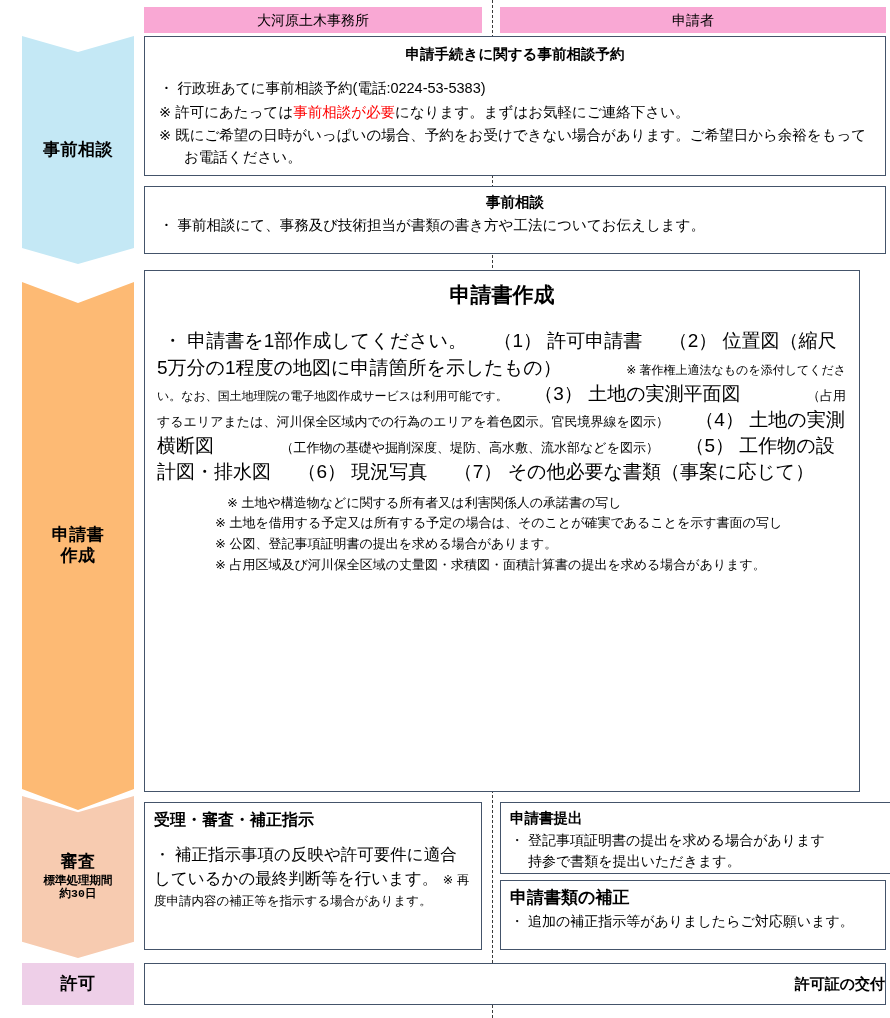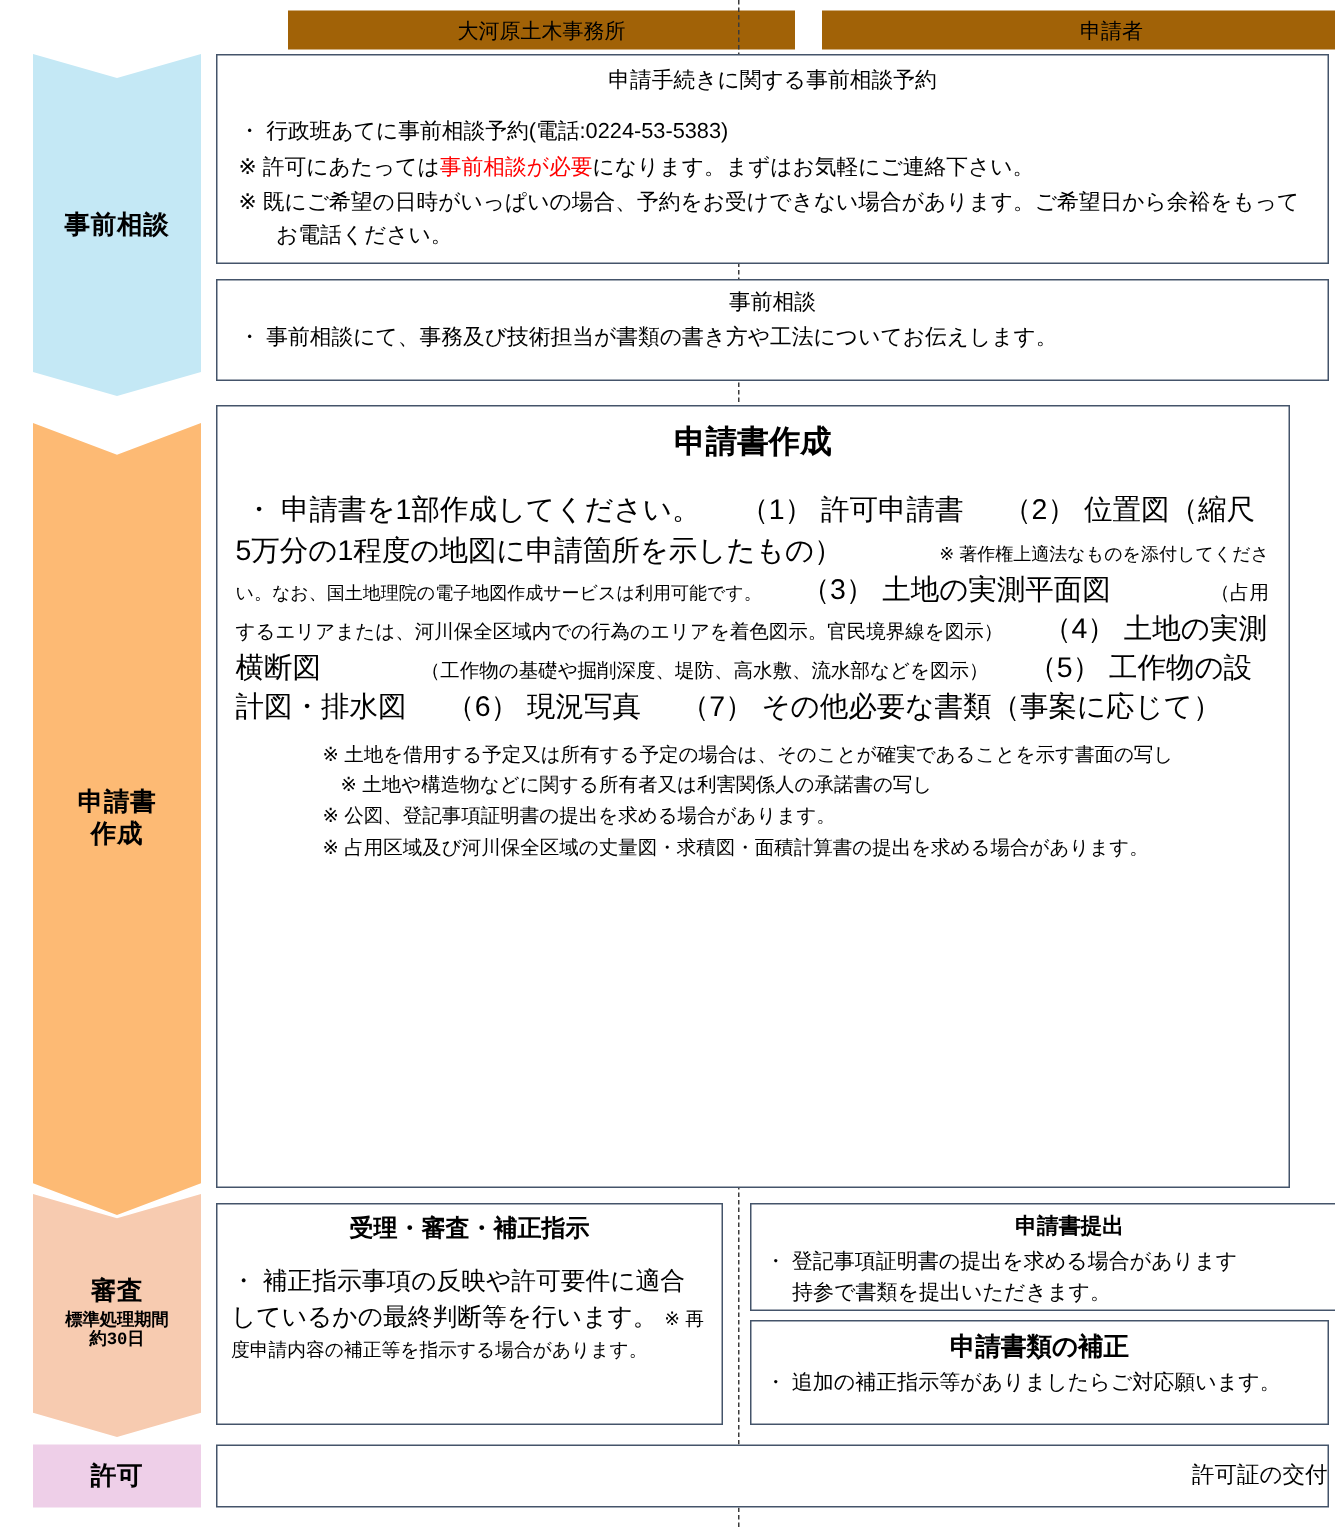--- a/index.html
+++ b/index.html
@@ -9,23 +9,22 @@
     font-family:"Liberation Sans","DejaVu Sans",sans-serif;
     position:relative;
     overflow:hidden;
     color:#000;
   }
   .canvas{position:absolute;left:0;top:0;width:890px;height:1018px;}
 
   
   .lane-head{
     position:absolute;height:26px;line-height:26px;
-    background:#a16207;color:#000;font-size:14px;font-weight:400;
+    background:#f9a8d4;color:#000;font-size:14px;font-weight:400;
     text-align:center;
-    margin-left:48px;
   }
   #lane-head-office{left:144px;top:7px;width:338px;}
   #lane-head-applicant{left:500px;top:7px;width:386px;}
 
   
   .divider{
     position:absolute;left:492px;top:0px;width:0;height:1018px;
     border-left:1.6px dashed #3b3b3b;
   }
 
@@ -54,25 +53,25 @@
     -webkit-clip-path:none;clip-path:none;
   }
 
   
   .box{
     position:absolute;background:#fff;
     border:1.4px solid #44546a;
     box-sizing:border-box;
   }
   .box .ttl{
-    display:block;text-align:center;font-weight:400;font-size:14.5px;
+    display:block;text-align:center;font-weight:700;font-size:14.5px;
     line-height:1.3;
   }
   .box .ttl-left{
-    display:block;text-align:center;font-weight:700;font-size:16px;line-height:1.3;
+    display:block;text-align:left;font-weight:700;font-size:16px;line-height:1.3;
   }
   .li{display:block;font-size:14.5px;line-height:1.5;white-space:nowrap;}
   .li-wrapline{display:block;font-size:14.5px;line-height:1.5;}
   .note{display:block;font-size:13px;line-height:1.45;}
   .red{color:#ff0000;}
 
   
   #box-reservation{left:144px;top:36px;width:742px;height:140px;padding:8px 10px 0 10px;}
   #box-reservation .ttl{margin-bottom:14px;}
   #box-reservation .rows{padding-left:4px;}
@@ -180,22 +179,22 @@
     <span class="item"><span>（4）</span> <span>土地の実測横断図</span></span>
     <span class="paren">（工作物の基礎や掘削深度、堤防、高水敷、流水部などを図示）</span>
 
     <span class="item"><span>（5）</span> <span>工作物の設計図・排水図</span></span>
 
     <span class="item"><span>（6）</span> <span>現況写真</span></span>
 
     <span class="item"><span>（7）</span> <span>その他必要な書類（事案に応じて）</span></span>
 
     <div class="notes-block">
+      <span class="note indent1">※  土地や構造物などに関する所有者又は利害関係人の承諾書の写し</span>
       <span class="note">※  土地を借用する予定又は所有する予定の場合は、そのことが確実であることを示す書面の写し</span>
-      <span class="note indent1">※  土地や構造物などに関する所有者又は利害関係人の承諾書の写し</span>
       <span class="note">※  公図、登記事項証明書の提出を求める場合があります。</span>
       <span class="note">※  占用区域及び河川保全区域の丈量図・求積図・面積計算書の提出を求める場合があります。</span>
     </div>
   </div>
 
   <div class="box" id="box-review">
     <span class="ttl-left">受理・審査・補正指示</span>
     <span class="body">・  補正指示事項の反映や許可要件に適合 しているかの最終判断等を行います。</span>
     <span class="tail">※  再度申請内容の補正等を指示する場合があります。</span>
   </div>

